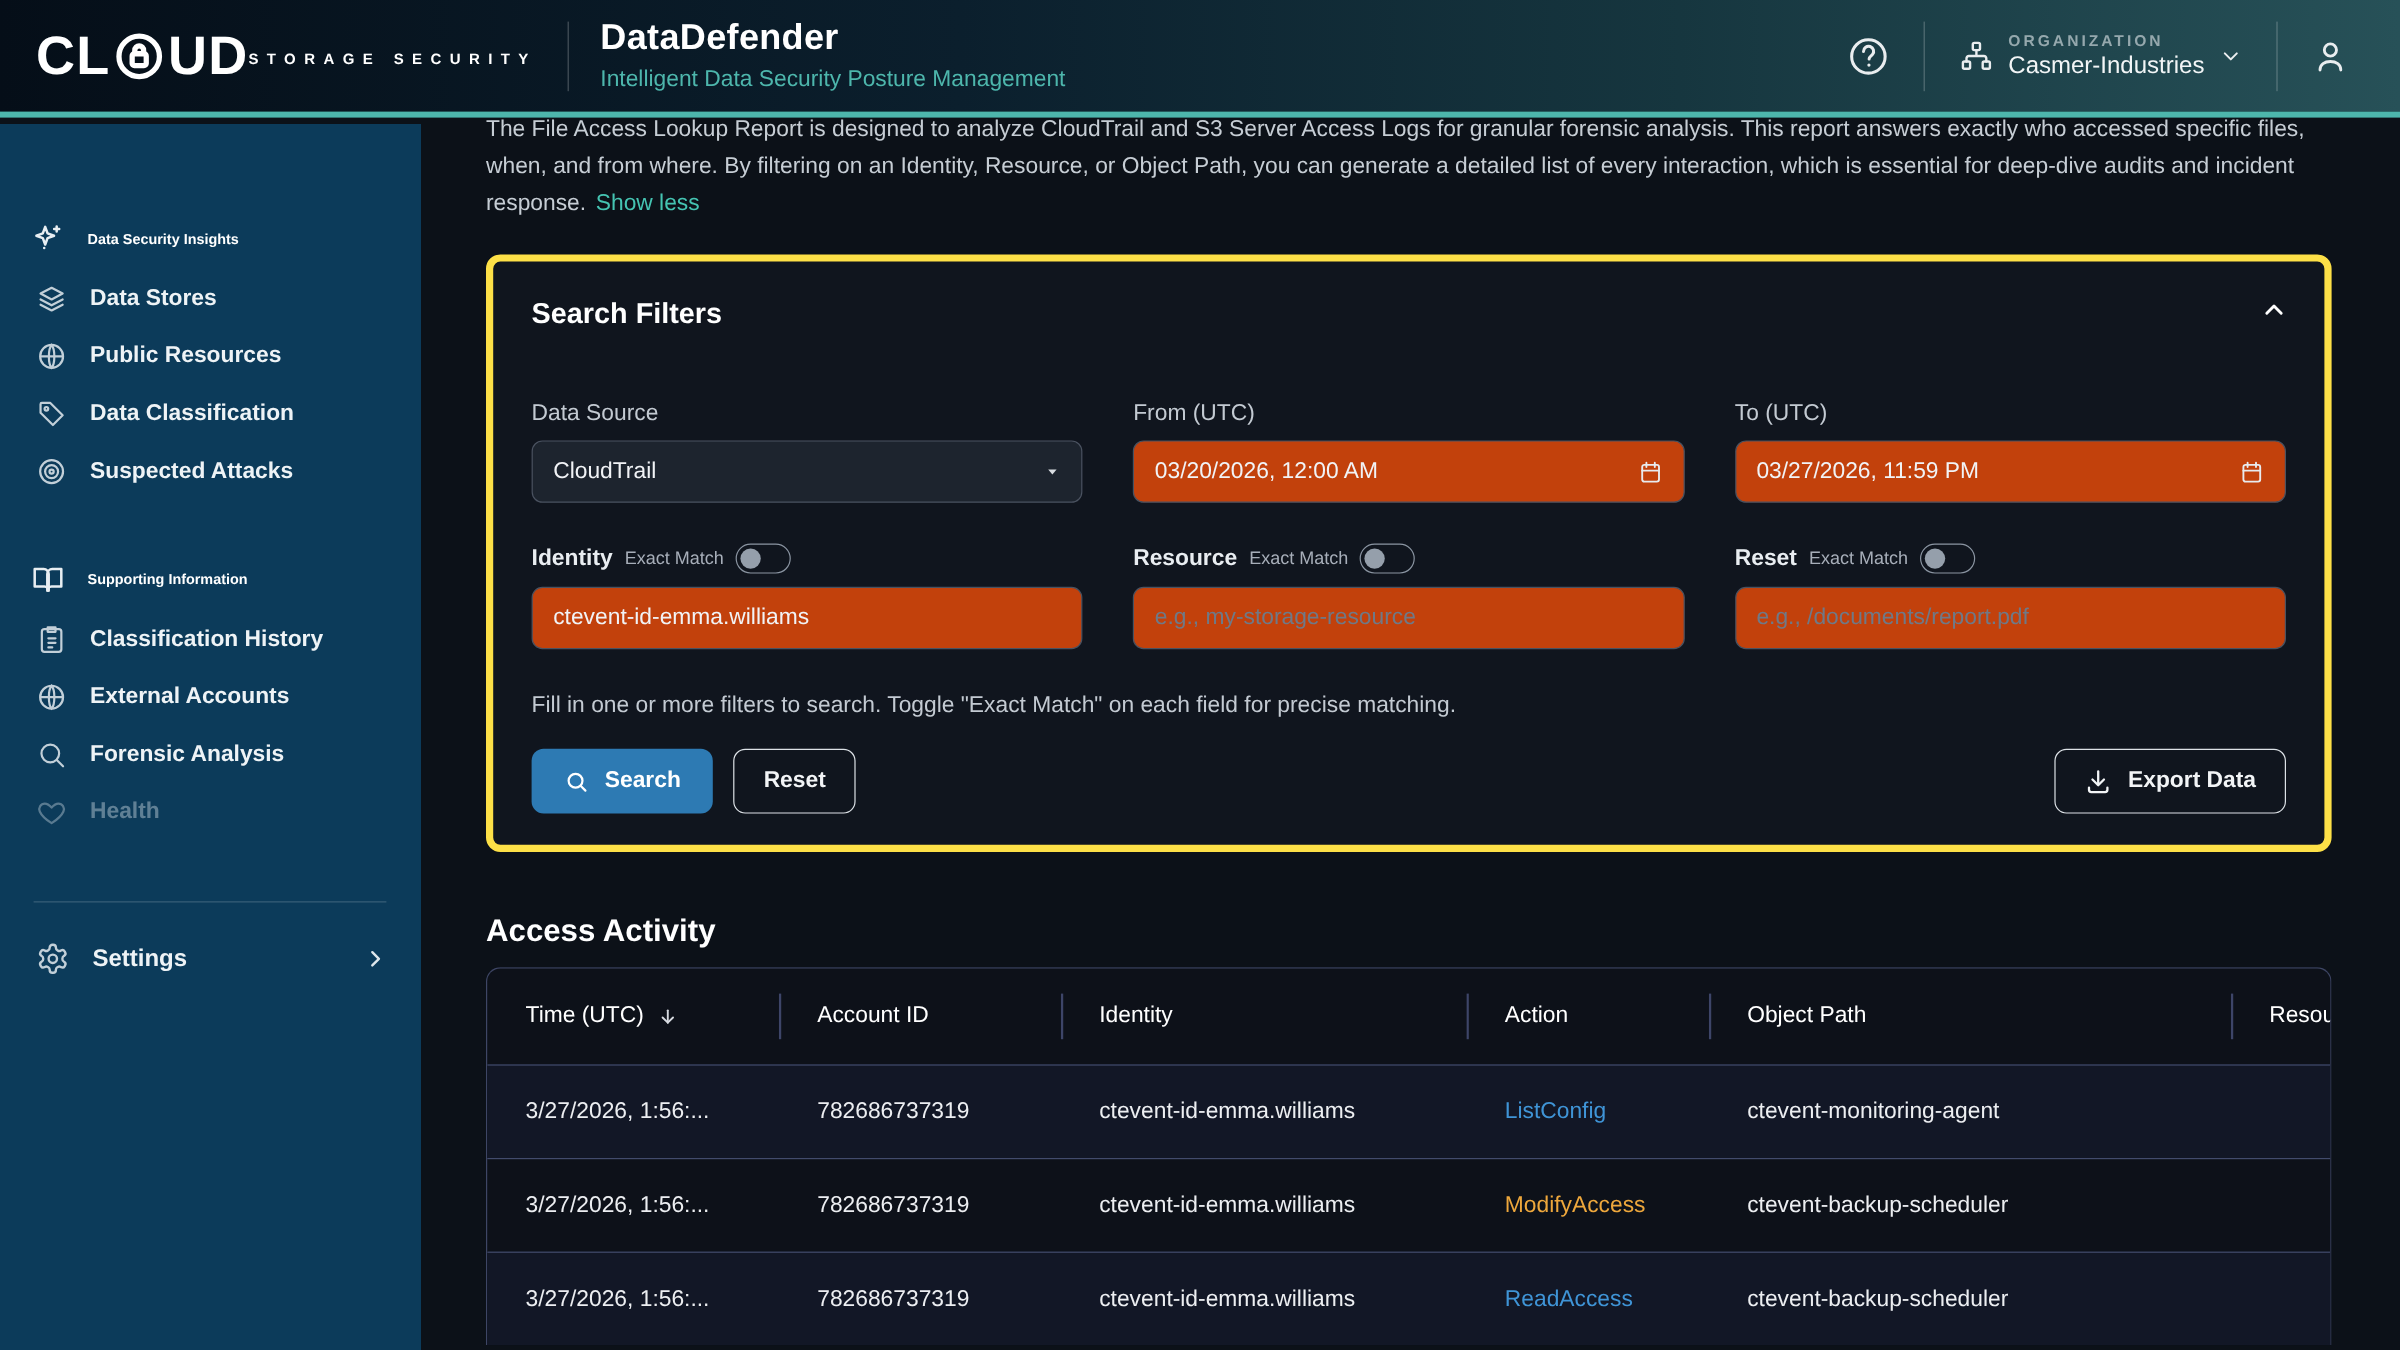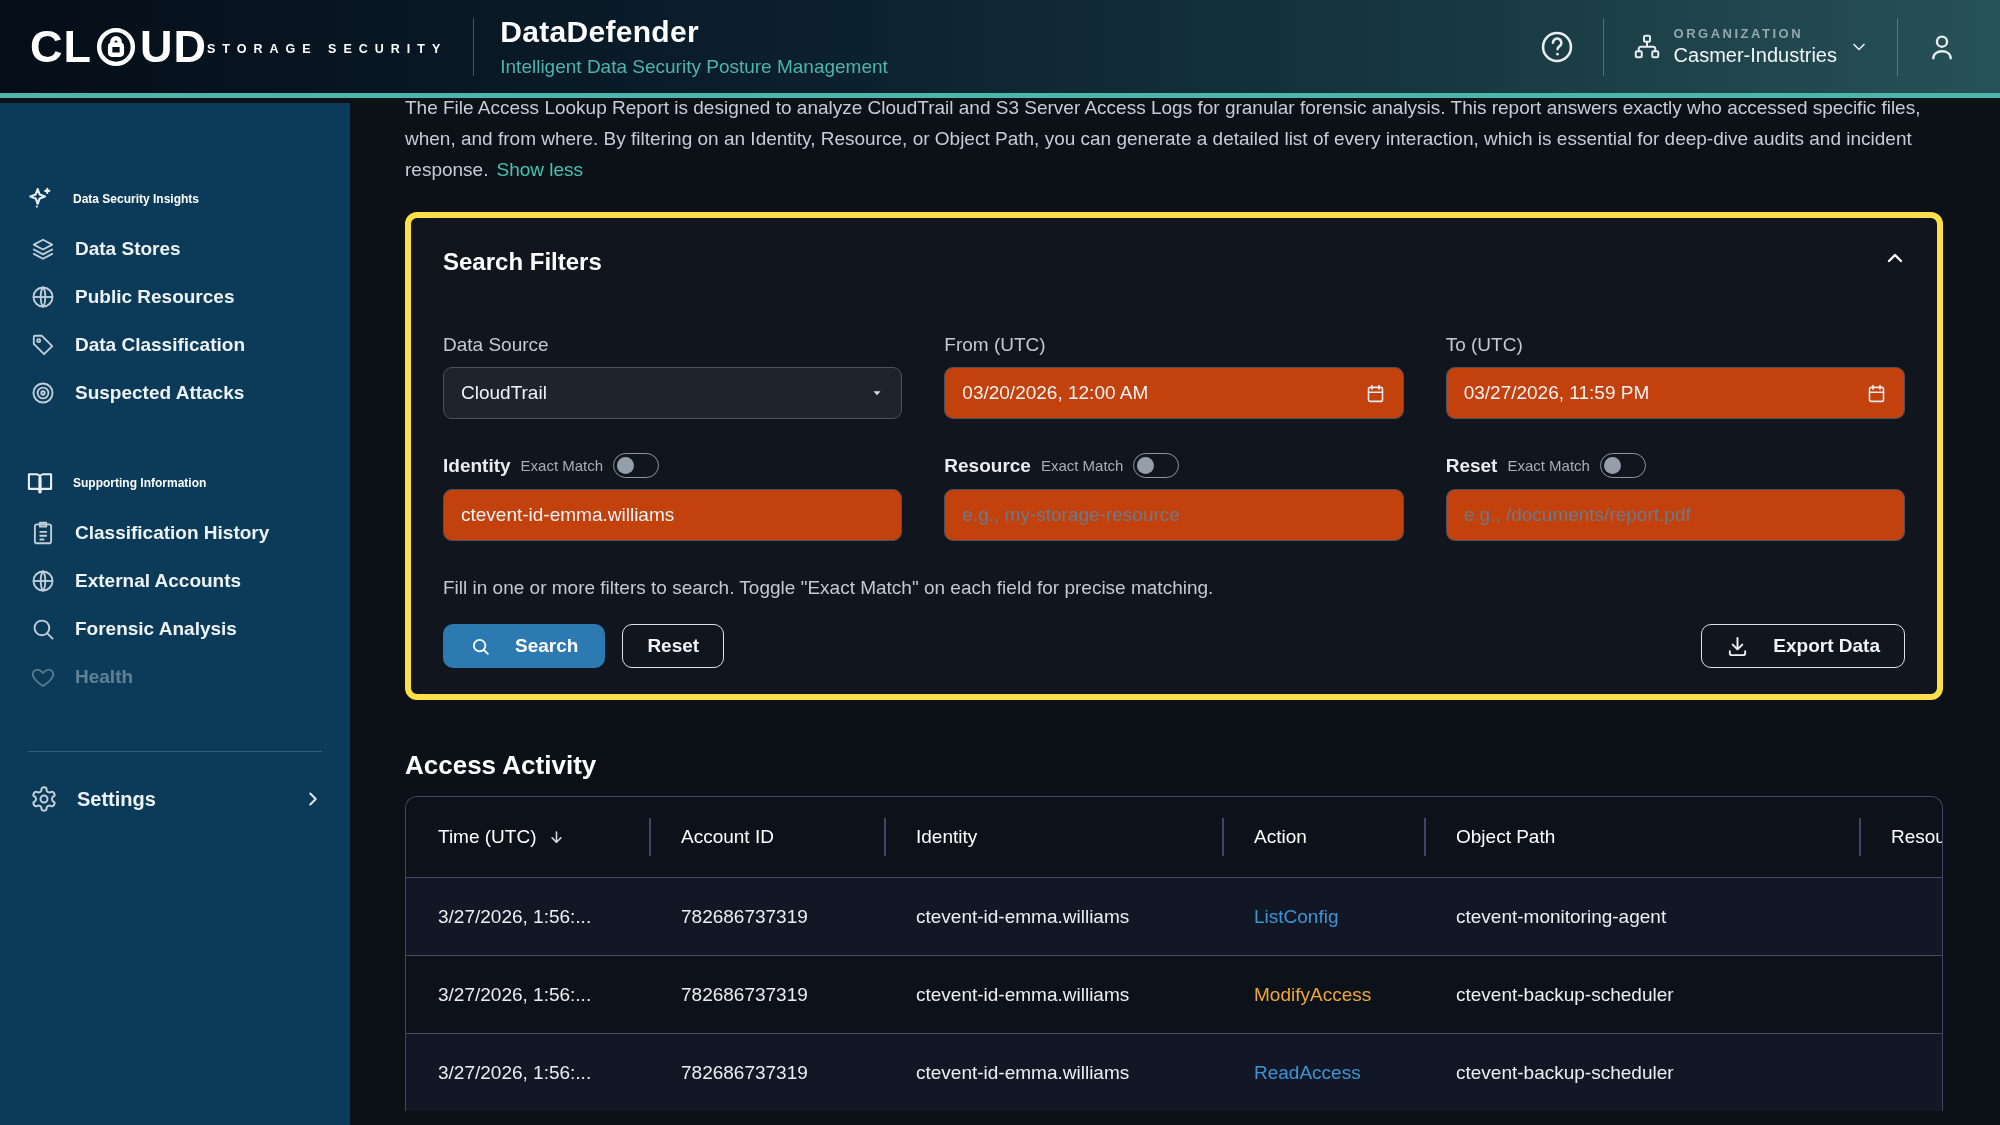--- a/index.html
+++ b/index.html
@@ -89,22 +89,22 @@
   input.field-box { cursor:text; outline:none; }
   input.field-box::placeholder { color:#6f7987; }
   .toggle {
     width:46px; height:25px; border:1.5px solid #8b95a2; border-radius:13px;
     display:inline-flex; align-items:center; padding:0 3px; cursor:pointer; background:transparent;
   }
   .knob { width:17px; height:17px; border-radius:50%; background:#959fab; }
   .hint { margin-top:36px; font-size:19px; color:#c3cad2; }
   .btn-row { margin-top:25px; display:flex; align-items:center; gap:17px; }
   .btn {
-    height:44px; border-radius:10px; font-size:19px; font-weight:700;
-    display:inline-flex; align-items:center; gap:24px; cursor:pointer;
+    height:54px; border-radius:10px; font-size:19px; font-weight:700;
+    display:inline-flex; align-items:center; gap:13px; cursor:pointer;
     font-family:"Liberation Sans", sans-serif;
   }
   .btn-primary { background:var(--search-button-bg,#2d7ab3); color:#fff; border:none; padding:0 27px; }
   .btn-outline { background:transparent; color:#f2f4f6; border:1.5px solid #dde2e7; padding:0 24px; }
   .btn-export { margin-left:auto; }
 
   
   .section-title { margin-top:50px; font-size:26px; font-weight:700; color:#fff; }
   .table-card {
     margin-top:15px; width:1538px;

